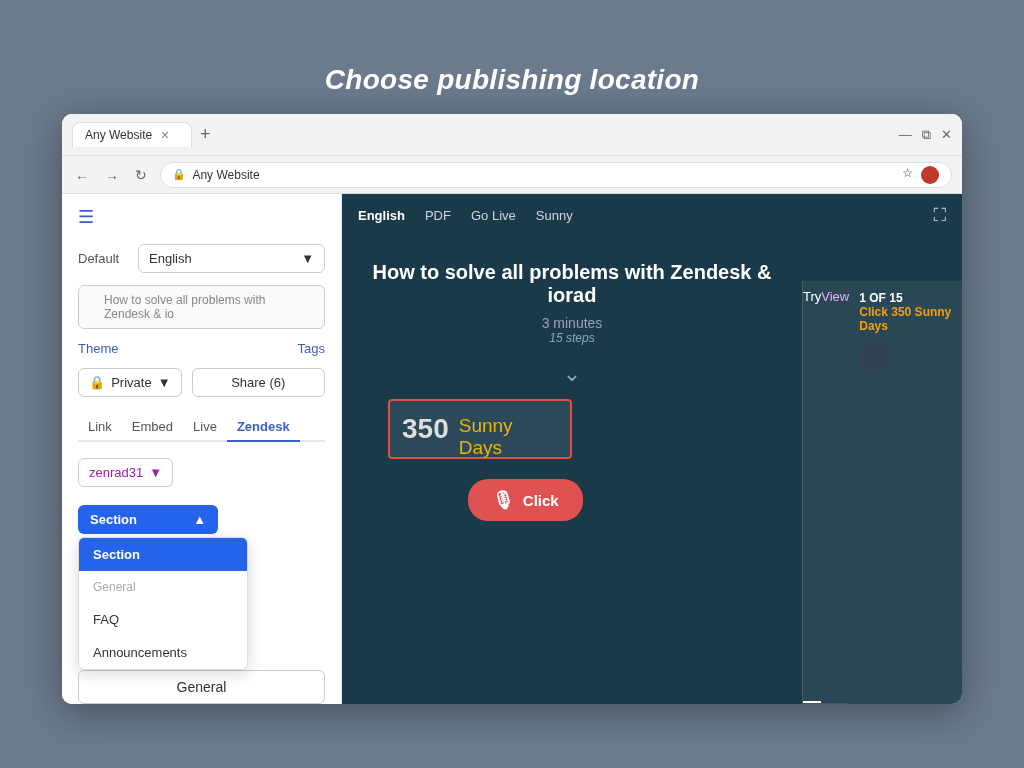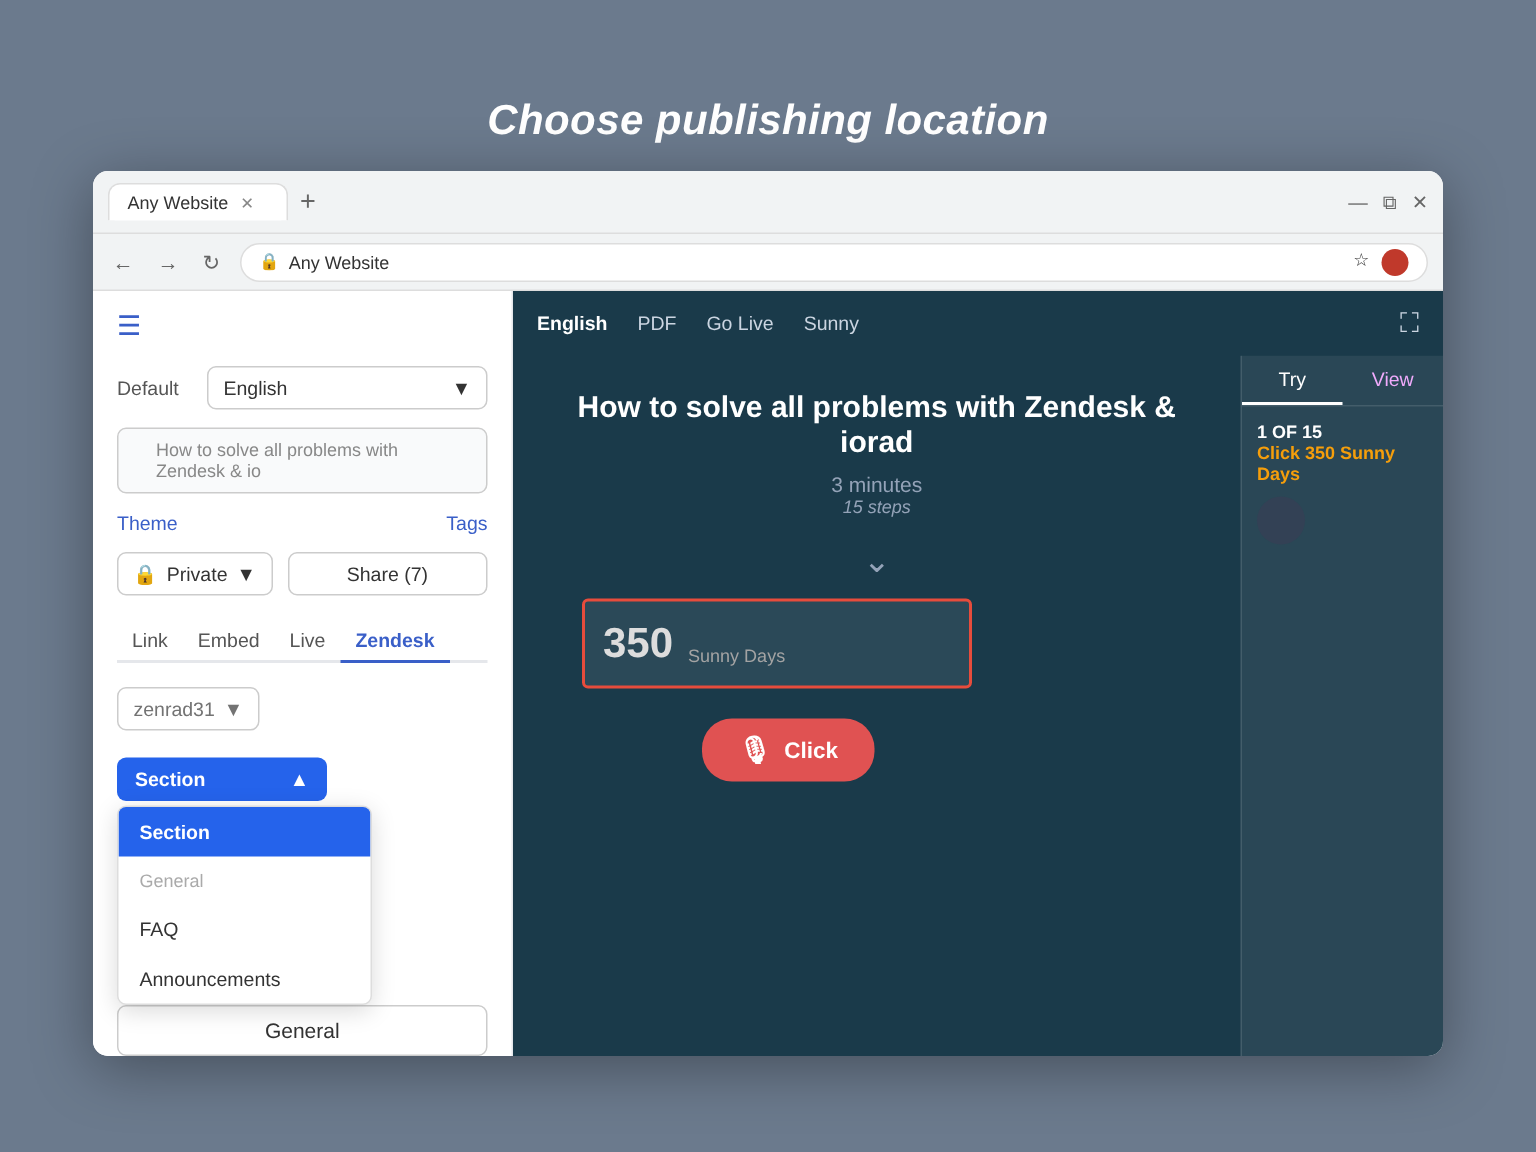--- a/index.html
+++ b/index.html
@@ -229,21 +229,21 @@
     .zendesk-controls {
       display: flex;
       flex-direction: column;
       gap: 10px;
     }
     .account-select {
       border: 1px solid #ccc;
       border-radius: 6px;
       padding: 6px 10px;
       font-size: 13px;
-      color: #737373;
+      color: #a21caf;
       background: #fff;
       display: flex;
       align-items: center;
       gap: 6px;
       cursor: pointer;
     }
     
     .section-dropdown-container {
       position: relative;
     }
@@ -377,61 +377,62 @@
       display: flex;
       position: relative;
     }
     .preview-frame-box {
       border: 2px solid #e74c3c;
       border-radius: 4px;
       background: rgba(255,255,255,0.08);
       position: absolute;
       left: 30px;
       top: 0;
-      width: 260px;
+      width: 184px;
       height: 60px;
       display: flex;
       align-items: center;
       gap: 10px;
       padding: 16px 12px;
     }
     .frame-number {
       font-size: 28px;
       font-weight: 700;
       color: #ddd;
     }
     .frame-label {
-      font-size: 12px;
-      color: #a3a3a3;
+      font-size: 19px;
+      color: #eab308;
       margin-top: 16px;
     }
     .click-btn-preview {
       position: absolute;
       left: 110px;
       top: 80px;
       background: #e05252;
       color: #fff;
       border: none;
       border-radius: 20px;
       padding: 10px 24px;
       font-size: 15px;
       font-weight: 600;
       display: flex;
       align-items: center;
       gap: 8px;
       cursor: pointer;
     }
     
     .right-side-panel {
-      width: 135px;
+      width: 160px;
       background: rgba(255,255,255,0.07);
       border-left: 1px solid rgba(255,255,255,0.12);
       display: flex;
-      flex-direction: column;
+      flex-direction: row;
       overflow: hidden;
+      margin-top: 44px;
     }
     .try-view-tabs {
       display: flex;
       border-bottom: 1px solid rgba(255,255,255,0.12);
     }
     .tv-tab {
       flex: 1;
       text-align: center;
       padding: 8px 0;
       font-size: 13px;
@@ -524,21 +525,21 @@
         <span class="tags-link">Tags</span>
       </div>
 
       <div class="privacy-share-row">
         <div class="privacy-btn">
           <span>🔒</span>
           <span>Private</span>
           <span>▼</span>
         </div>
         <div class="share-btn">
-          <span>Share (7)</span>
+          <span>Share (6)</span>
         </div>
       </div>
 
       <div class="tab-row">
         <div class="tab-item">
           <span>Link</span>
         </div>
         <div class="tab-item">
           <span>Embed</span>
         </div>

